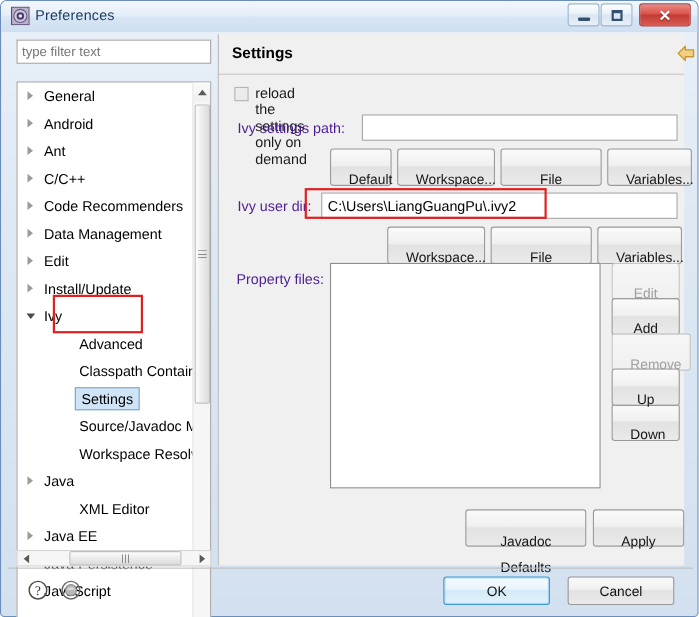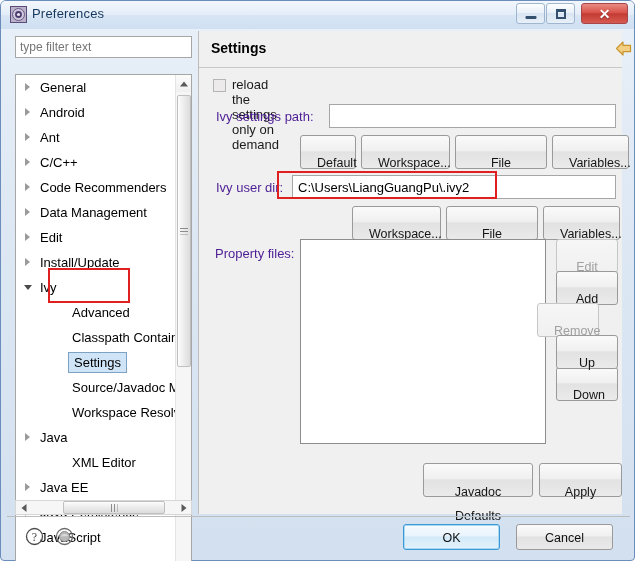--- a/index.html
+++ b/index.html
@@ -375,21 +375,21 @@
 
       <button class="btn" style="left:153px;top:175px;width:89px;">Workspace...</button>
       <button class="btn" style="left:247px;top:175px;width:92px;">File System...</button>
       <button class="btn" style="left:344px;top:175px;width:77px;">Variables...</button>
 
       <span class="flabel" id="prop-label" style="left:16px;top:215px;">Property files:</span>
       <div id="list-box" style="left:101px;top:208px;"></div>
 
       <button class="btn disabled" style="left:357px;top:208px;width:62px;">Edit</button>
       <button class="btn" style="left:357px;top:240px;width:62px;">Add</button>
-      <button class="btn disabled" style="left:338px;top:272px;width:62px;">Remove</button>
+      <button class="btn disabled" style="left:357px;top:272px;width:72px;">Remove</button>
       <button class="btn" style="left:357px;top:336px;width:62px;">Down</button>
       <button class="btn" style="left:357px;top:304px;width:62px;">Up</button>
 
       <button class="btn" style="left:224px;top:432px;width:110px;height:26px;line-height:24px;">Javadoc Defaults</button>
       <button class="btn" style="left:340px;top:432px;width:83px;height:26px;line-height:24px;">Apply</button>
     </div>
 
     <div id="bottom-bar">
       <span id="help-icon">
         <svg width="19" height="19" viewBox="0 0 19 19">

